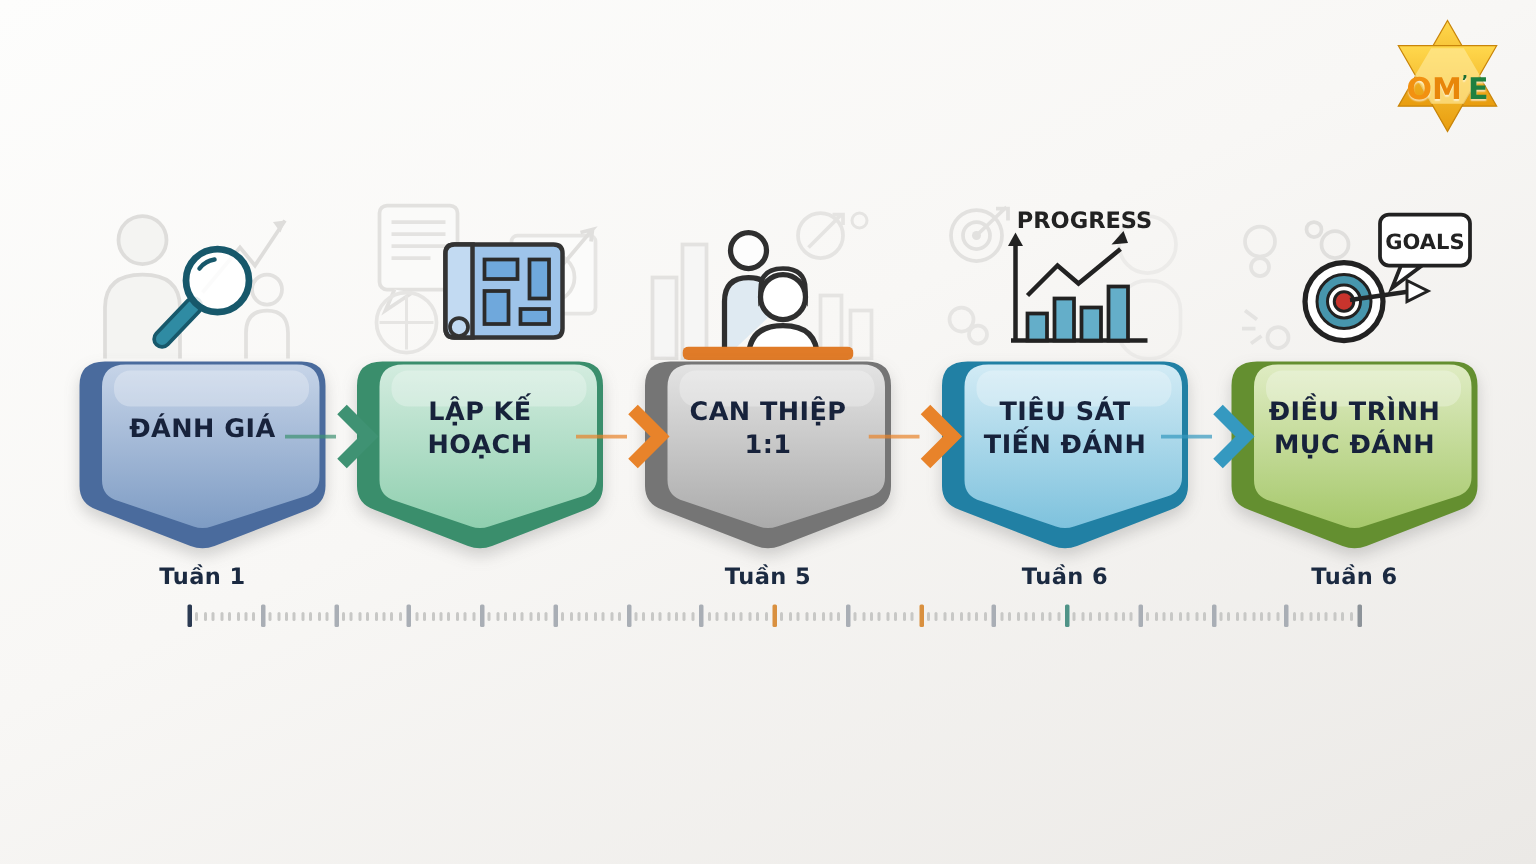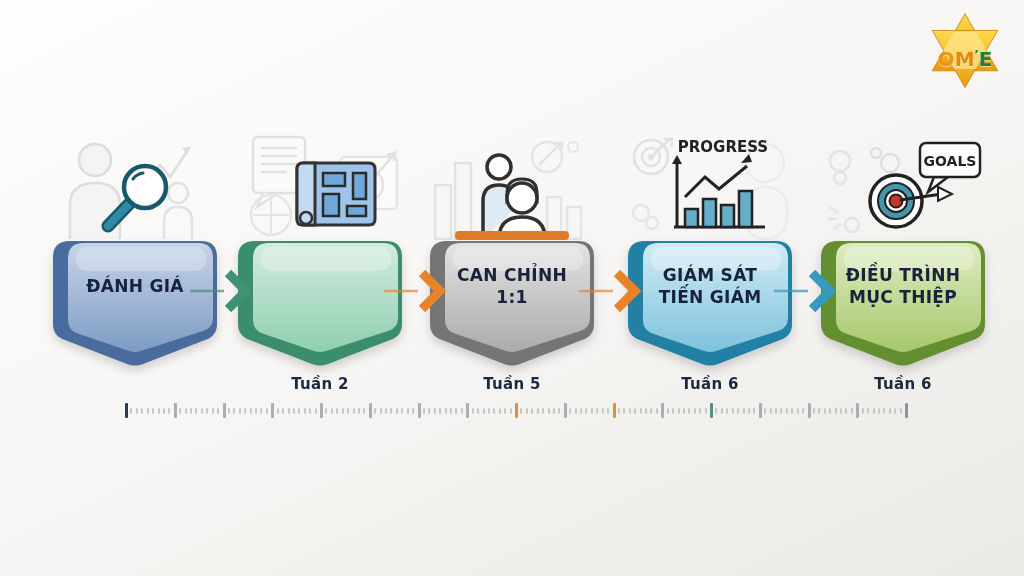--- a/index.html
+++ b/index.html
@@ -62,20 +62,21 @@
           <stop offset="1" stop-color="#7e9cc4"></stop>
         </linearGradient>
       </defs>
       <path d="M30 3 Q13 3 13 19 L13 86 Q13 98 25 102 L87 126 Q95 129 103 126 L165 102 Q177 98 177 86 L177 19 Q177 3 161 3 Z" fill="#4a6b9d"></path>
       <path fill="url(#g0)" d="M44 5 Q28 5 28 20 L28 82 Q28 93 39 96 L89 113 Q95 115 101 113 L163 93 Q173 90 173 80 L173 20 Q173 5 158 5 Z"></path>
       <rect x="36" y="9" width="130" height="24" rx="11" fill="rgba(255,255,255,0.28)"></rect>
     </svg>
     <div class="badge-text">
       <div class="line">ĐÁNH GIÁ</div>
     </div>
+    <div class="week">Tuần 1</div>
   </div>
 
   <div class="step step-2">
     <svg class="icon-area" viewBox="0 0 170 105">
       <rect x="18" y="2" width="52" height="56" rx="5" fill="#fafaf9" stroke="#e2e1df" stroke-width="2.5"></rect>
       <line x1="26" y1="13" x2="62" y2="13" stroke="#e4e3e1" stroke-width="2.5"></line>
       <line x1="26" y1="21" x2="62" y2="21" stroke="#e4e3e1" stroke-width="2.5"></line>
       <line x1="26" y1="29" x2="62" y2="29" stroke="#e4e3e1" stroke-width="2.5"></line>
       <line x1="26" y1="37" x2="52" y2="37" stroke="#e4e3e1" stroke-width="2.5"></line>
       <path d="M28 58 L22 72 L40 60" fill="#fafaf9" stroke="#e2e1df" stroke-width="2.5"></path>
@@ -97,21 +98,24 @@
       <defs>
         <linearGradient id="g1" x1="0" y1="0" x2="0" y2="1">
           <stop offset="0" stop-color="#d3ecdf"></stop>
           <stop offset="1" stop-color="#8fcfaf"></stop>
         </linearGradient>
       </defs>
       <path d="M30 3 Q13 3 13 19 L13 86 Q13 98 25 102 L87 126 Q95 129 103 126 L165 102 Q177 98 177 86 L177 19 Q177 3 161 3 Z" fill="#3a8e6c"></path>
       <path fill="url(#g1)" d="M44 5 Q28 5 28 20 L28 82 Q28 93 39 96 L89 113 Q95 115 101 113 L163 93 Q173 90 173 80 L173 20 Q173 5 158 5 Z"></path>
       <rect x="36" y="9" width="130" height="24" rx="11" fill="rgba(255,255,255,0.28)"></rect>
     </svg>
-    <div class="week">Tuần 2</div>
+    <div class="badge-text">
+      <div class="line">LẬP KẾ</div>
+        <div class="line">HOẠCH</div>
+    </div>
   </div>
 
   <div class="step step-3">
     <svg class="icon-area" viewBox="0 0 170 105">
       <rect x="8" y="50" width="16" height="54" fill="#f6f6f5" stroke="#e3e2e0" stroke-width="2.5"></rect>
       <rect x="28" y="28" width="16" height="76" fill="#f6f6f5" stroke="#e3e2e0" stroke-width="2.5"></rect>
       <rect x="120" y="62" width="14" height="42" fill="none" stroke="#e5e4e2" stroke-width="2.5"></rect>
       <rect x="140" y="72" width="14" height="32" fill="none" stroke="#e5e4e2" stroke-width="2.5"></rect>
       <circle cx="120" cy="22" r="15" fill="none" stroke="#e5e4e2" stroke-width="2.5"></circle>
       <path d="M112 30 L134 8 m-6 0 h7 v7" fill="none" stroke="#e5e4e2" stroke-width="2.5"></path>
@@ -130,21 +134,21 @@
         <linearGradient id="g2" x1="0" y1="0" x2="0" y2="1">
           <stop offset="0" stop-color="#e3e3e3"></stop>
           <stop offset="1" stop-color="#ababab"></stop>
         </linearGradient>
       </defs>
       <path d="M30 3 Q13 3 13 19 L13 86 Q13 98 25 102 L87 126 Q95 129 103 126 L165 102 Q177 98 177 86 L177 19 Q177 3 161 3 Z" fill="#757575"></path>
       <path fill="url(#g2)" d="M44 5 Q28 5 28 20 L28 82 Q28 93 39 96 L89 113 Q95 115 101 113 L163 93 Q173 90 173 80 L173 20 Q173 5 158 5 Z"></path>
       <rect x="36" y="9" width="130" height="24" rx="11" fill="rgba(255,255,255,0.28)"></rect>
     </svg>
     <div class="badge-text">
-      <div class="line">CAN CHỈNH</div>
+      <div class="line">CAN THIỆP</div>
         <div class="line">1:1</div>
     </div>
     <div class="week">Tuần 5</div>
   </div>
 
   <div class="step step-4">
     <svg class="icon-area" viewBox="0 0 170 105">
       <circle cx="26" cy="22" r="17" fill="none" stroke="#e2e1df" stroke-width="2.5"></circle>
       <circle cx="26" cy="22" r="9" fill="none" stroke="#e2e1df" stroke-width="2.5"></circle>
       <circle cx="26" cy="22" r="3" fill="#e2e1df"></circle>
@@ -169,22 +173,22 @@
         <linearGradient id="g3" x1="0" y1="0" x2="0" y2="1">
           <stop offset="0" stop-color="#d2ebf5"></stop>
           <stop offset="1" stop-color="#7ec2dd"></stop>
         </linearGradient>
       </defs>
       <path d="M30 3 Q13 3 13 19 L13 86 Q13 98 25 102 L87 126 Q95 129 103 126 L165 102 Q177 98 177 86 L177 19 Q177 3 161 3 Z" fill="#2180a4"></path>
       <path fill="url(#g3)" d="M44 5 Q28 5 28 20 L28 82 Q28 93 39 96 L89 113 Q95 115 101 113 L163 93 Q173 90 173 80 L173 20 Q173 5 158 5 Z"></path>
       <rect x="36" y="9" width="130" height="24" rx="11" fill="rgba(255,255,255,0.28)"></rect>
     </svg>
     <div class="badge-text">
-      <div class="line">GIÁM SÁT</div>
-        <div class="line">TIẾN GIÁM</div>
+      <div class="line">TIÊU SÁT</div>
+        <div class="line">TIẾN ĐÁNH</div>
     </div>
     <div class="week">Tuần 6</div>
   </div>
 
   <div class="step step-5">
     <svg class="icon-area" viewBox="0 0 170 105">
       <circle cx="22" cy="26" r="10" fill="none" stroke="#e4e3e1" stroke-width="2.5"></circle>
       <circle cx="22" cy="43" r="6" fill="none" stroke="#e4e3e1" stroke-width="2.5"></circle>
       <circle cx="58" cy="18" r="5" fill="none" stroke="#e0dfdd" stroke-width="2.5"></circle>
       <circle cx="72" cy="28" r="9" fill="none" stroke="#e0dfdd" stroke-width="2.5"></circle>
@@ -206,21 +210,21 @@
           <stop offset="0" stop-color="#dfecc3"></stop>
           <stop offset="1" stop-color="#a6c86b"></stop>
         </linearGradient>
       </defs>
       <path d="M30 3 Q13 3 13 19 L13 86 Q13 98 25 102 L87 126 Q95 129 103 126 L165 102 Q177 98 177 86 L177 19 Q177 3 161 3 Z" fill="#648f30"></path>
       <path fill="url(#g4)" d="M44 5 Q28 5 28 20 L28 82 Q28 93 39 96 L89 113 Q95 115 101 113 L163 93 Q173 90 173 80 L173 20 Q173 5 158 5 Z"></path>
       <rect x="36" y="9" width="130" height="24" rx="11" fill="rgba(255,255,255,0.28)"></rect>
     </svg>
     <div class="badge-text">
       <div class="line">ĐIỀU TRÌNH</div>
-        <div class="line">MỤC THIỆP</div>
+        <div class="line">MỤC ĐÁNH</div>
     </div>
     <div class="week">Tuần 6</div>
   </div>
 
   <svg class="arrow arrow-1" viewBox="0 0 64 48">
     <line x1="0" y1="24" x2="34" y2="24" stroke-width="2.5" opacity="0.7" stroke="#3f9273"></line>
     <path d="M38 6 L56 24 L38 42" fill="none" stroke-width="9" stroke="#3f9273"></path>
   </svg>
   <svg class="arrow arrow-2" viewBox="0 0 64 48">
     <line x1="0" y1="24" x2="34" y2="24" stroke-width="2.5" opacity="0.7" stroke="#e8832a"></line>

